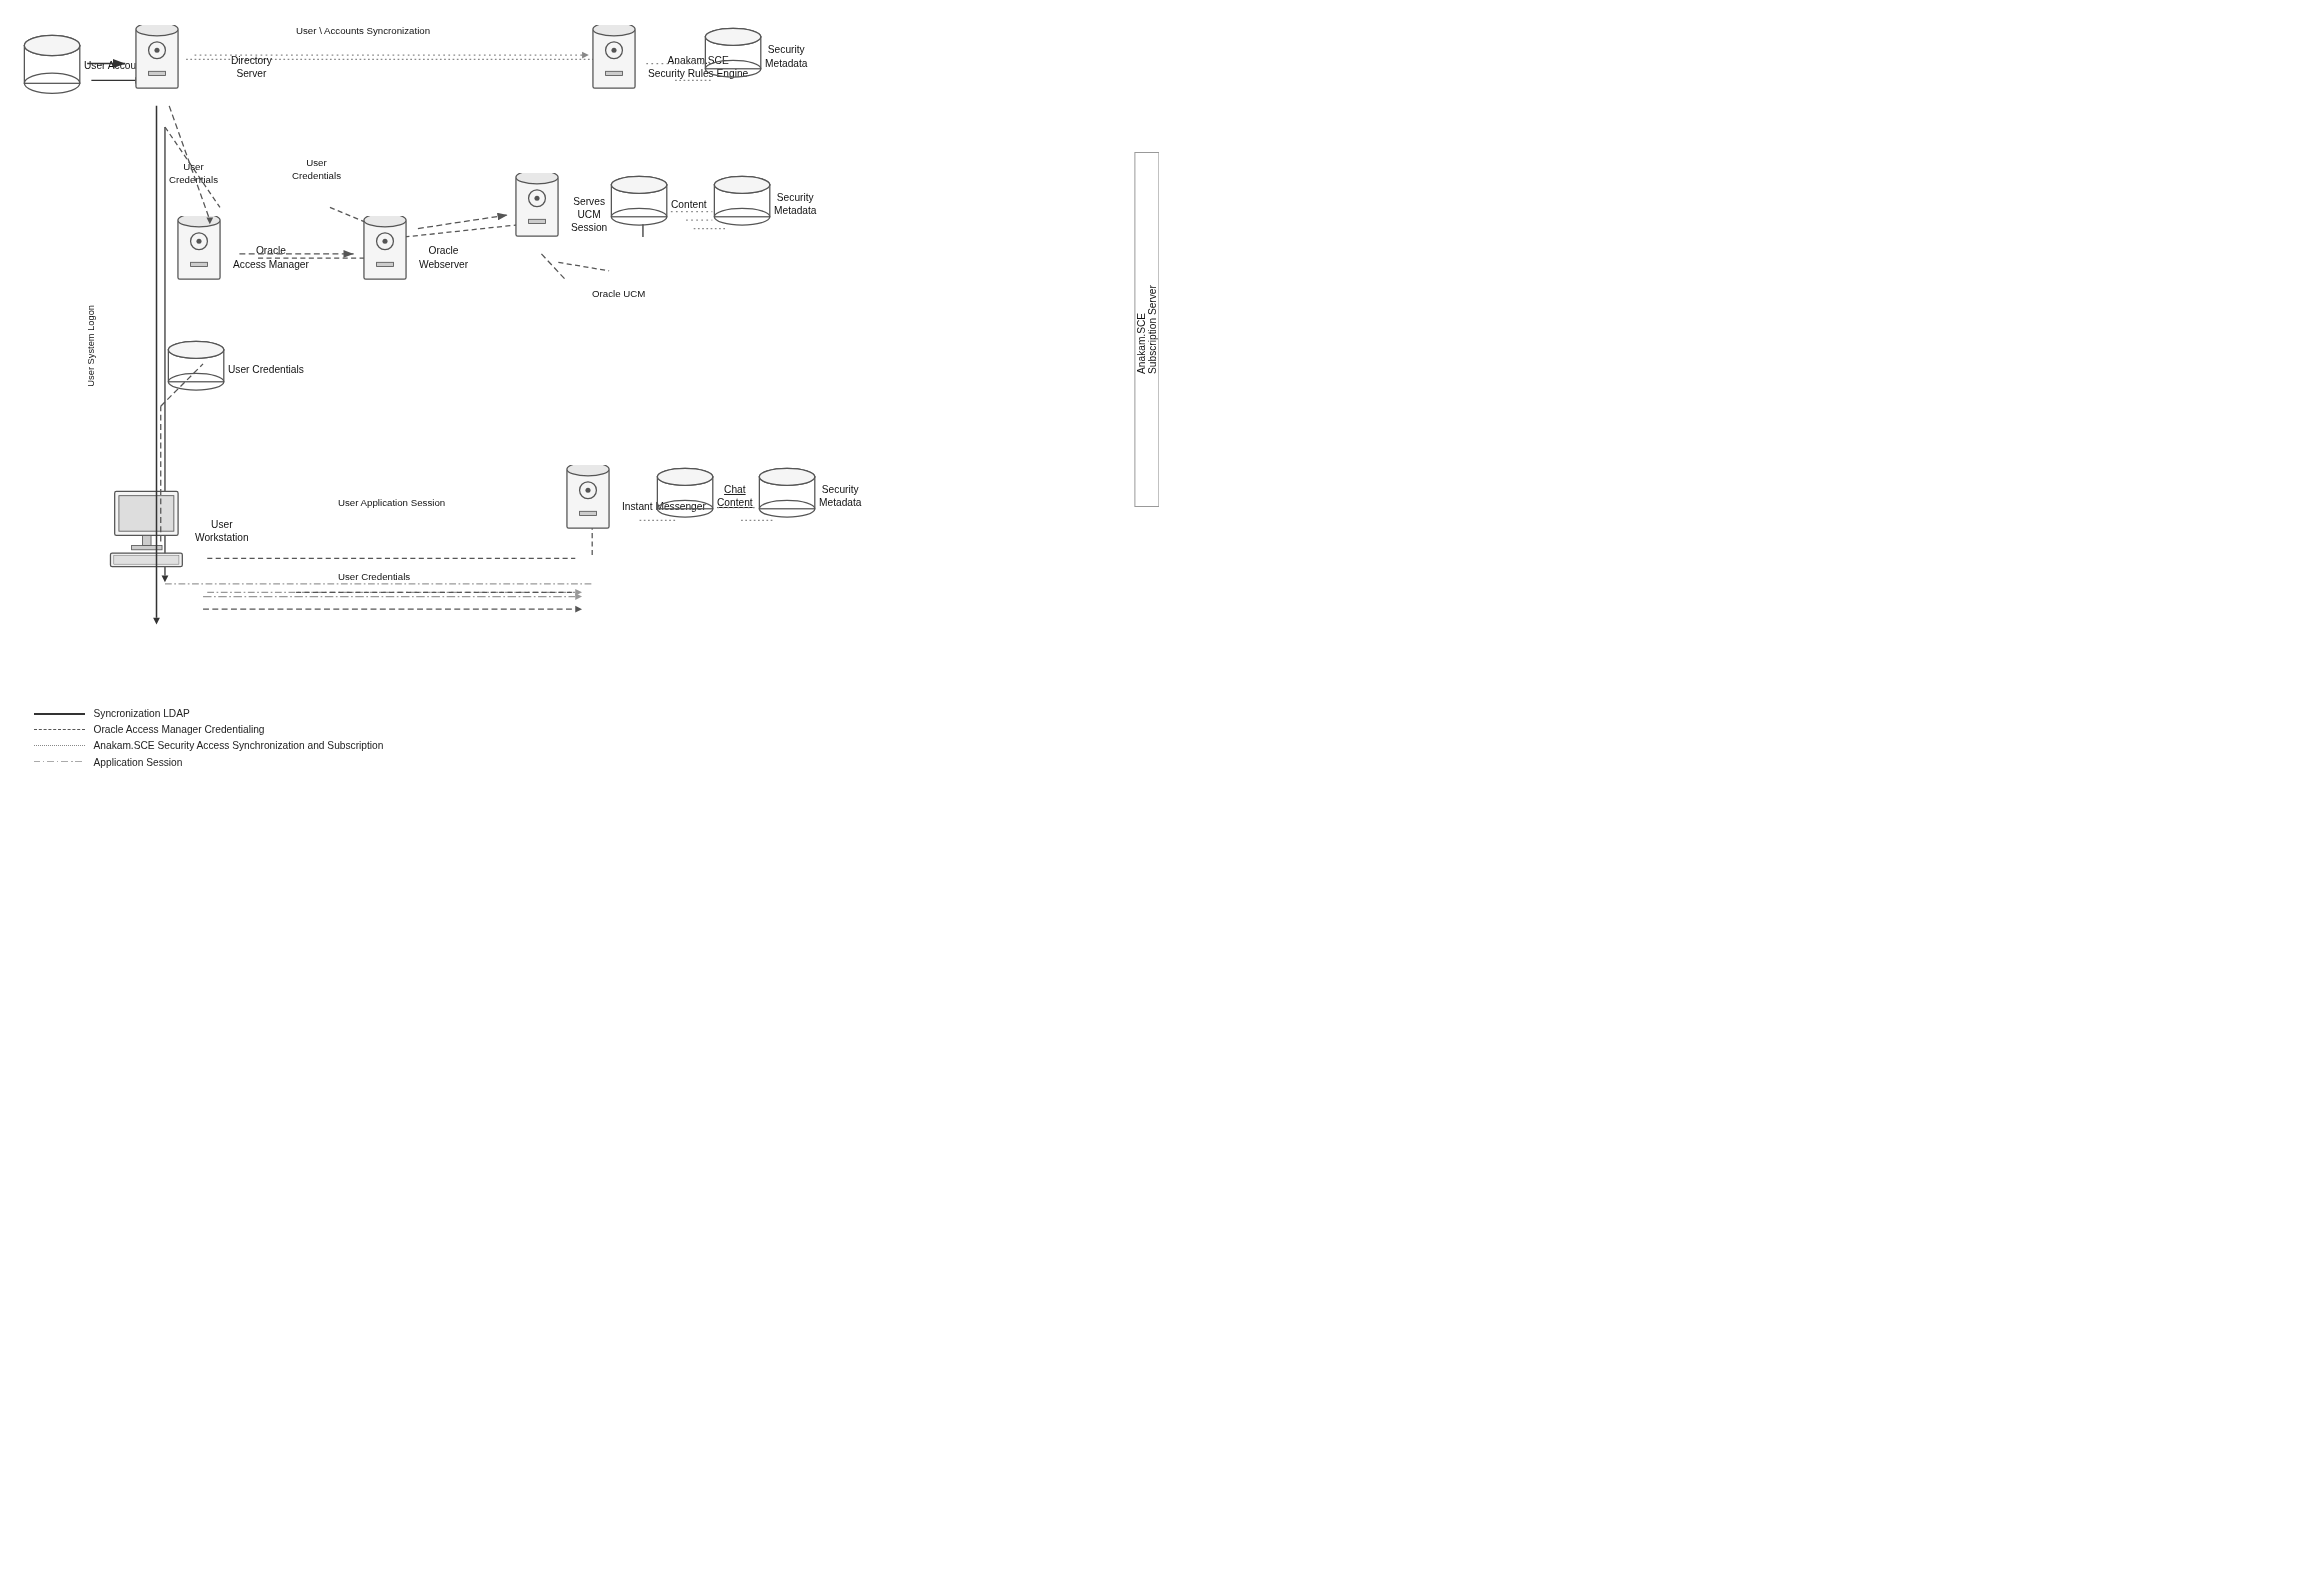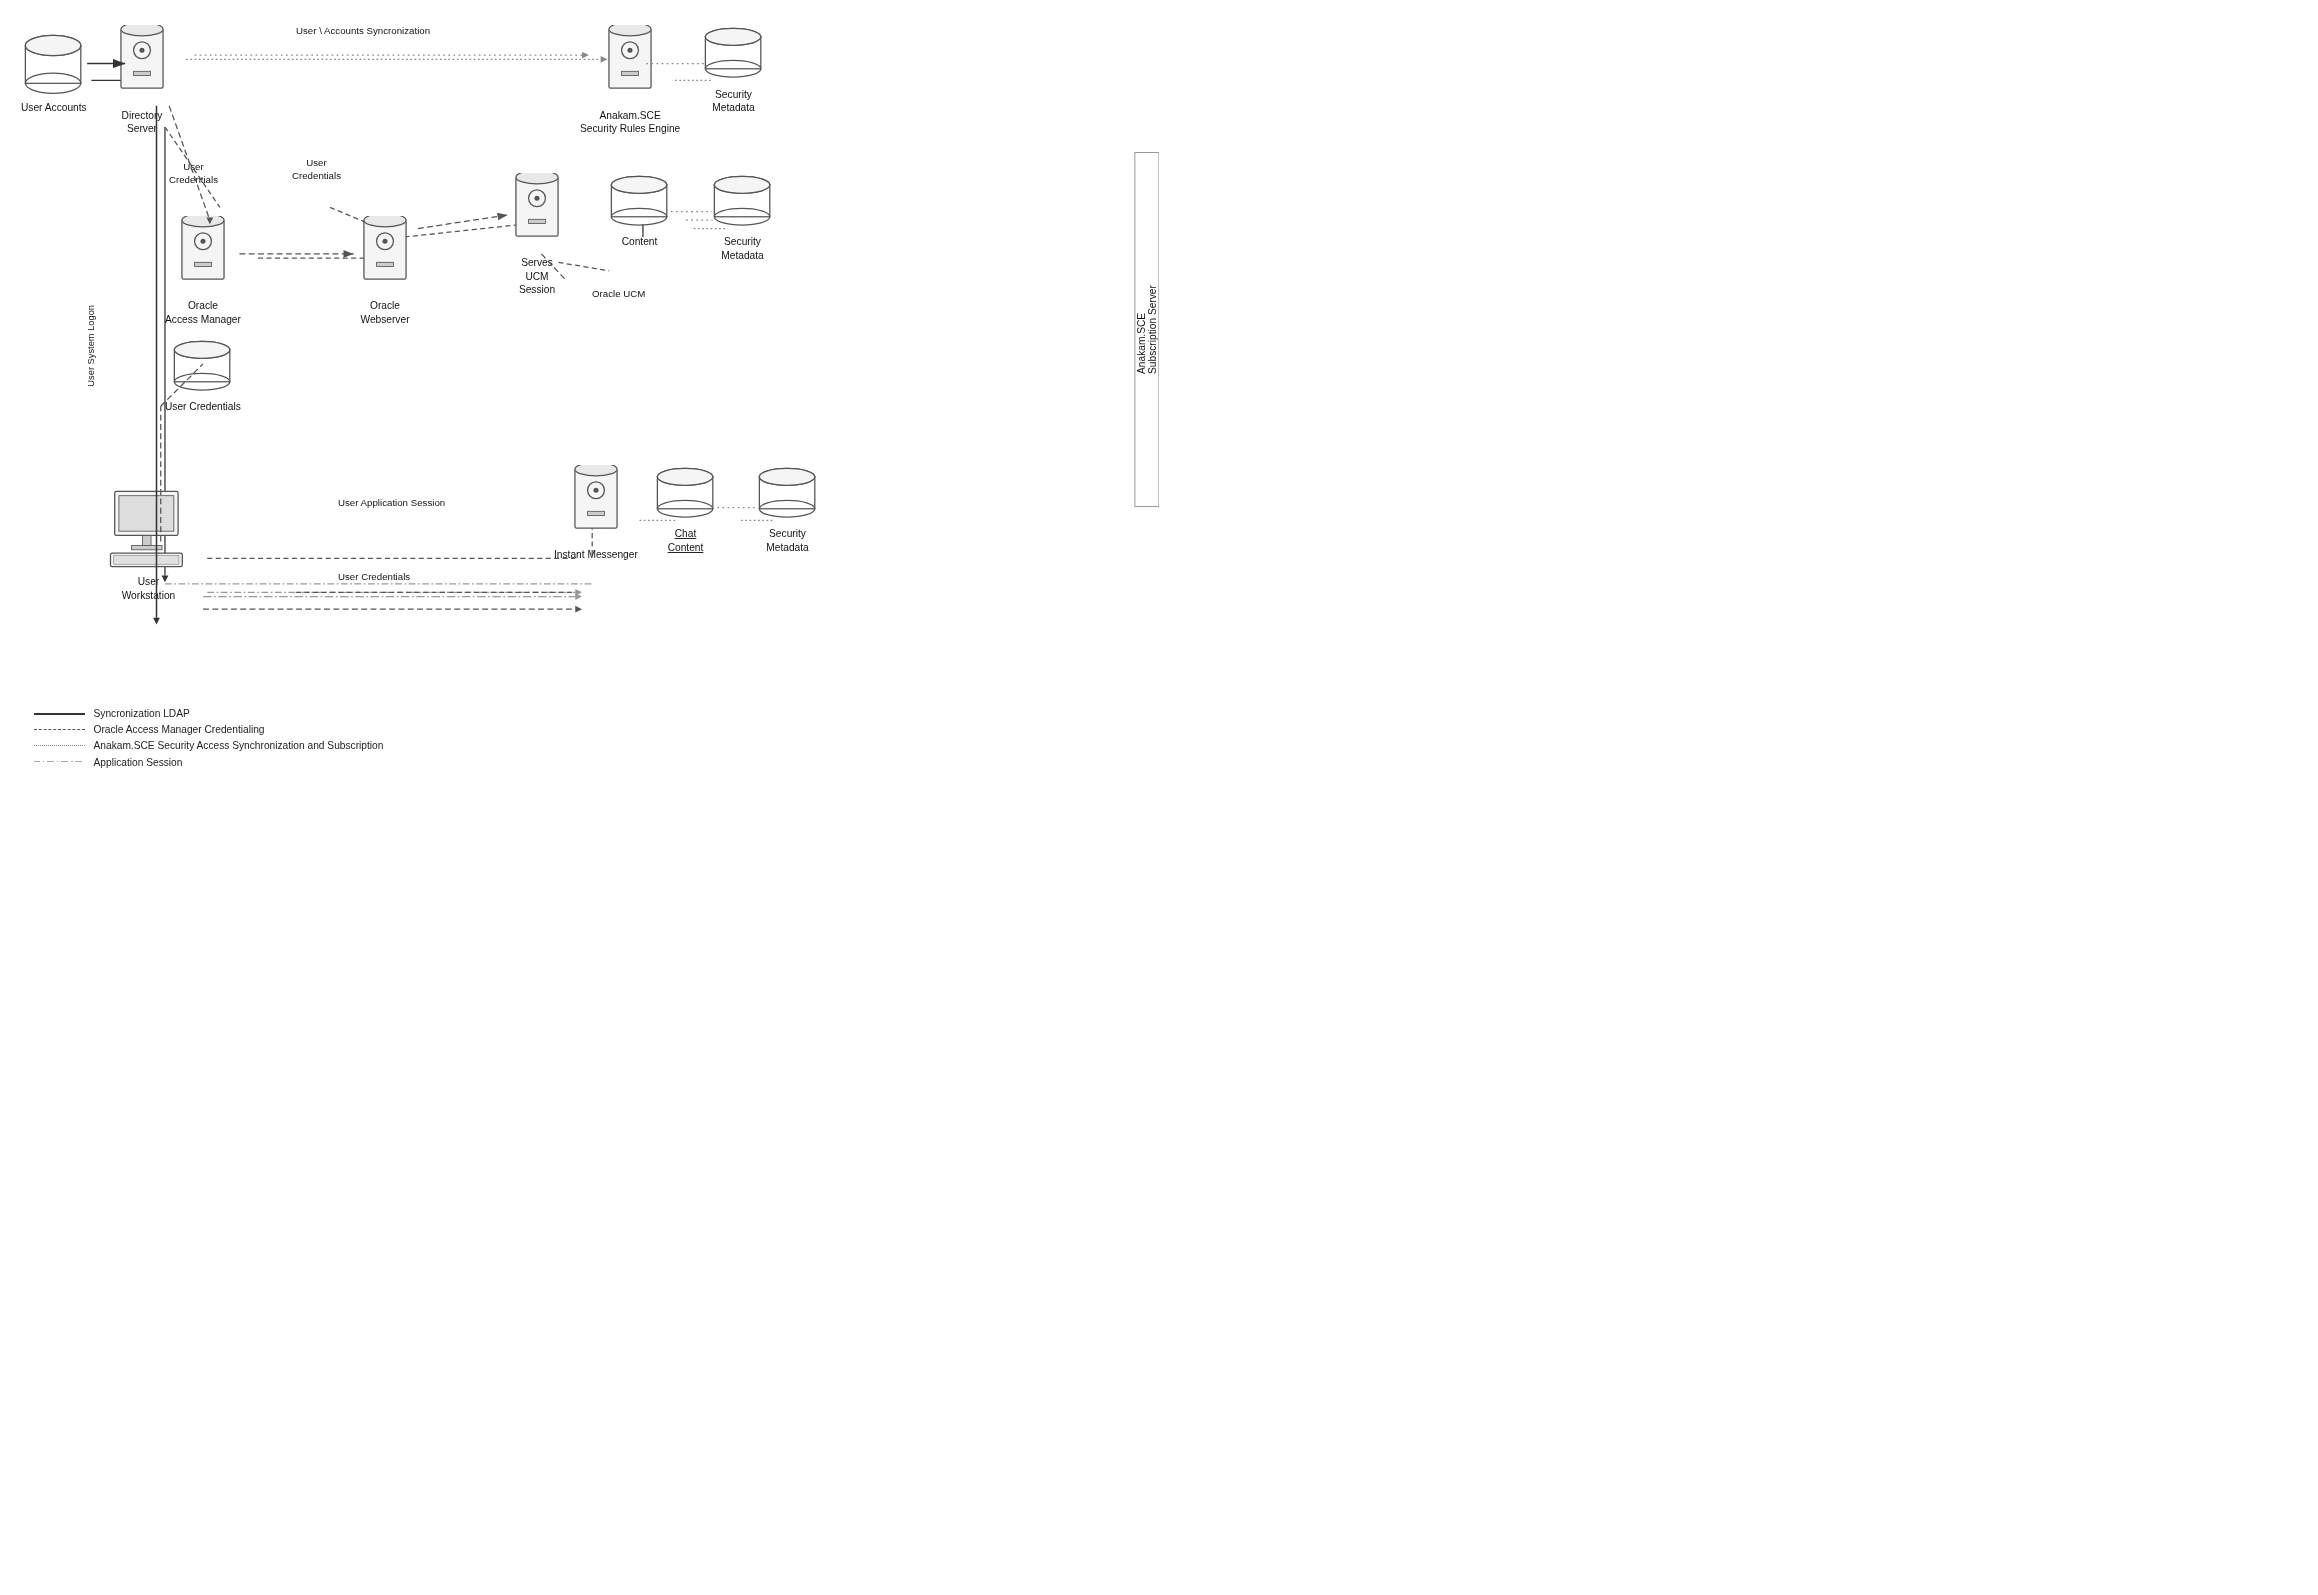--- a/index.html
+++ b/index.html
@@ -27,21 +27,21 @@
       top: 0; left: 0;
       width: 100%;
       height: 100%;
       pointer-events: none;
     }
 
     
     .component {
       position: absolute;
       display: flex;
-      flex-direction: column;
+      flex-direction: row;
       align-items: center;
     }
 
     .component .lbl {
       margin-top: 3.4px;
       text-align: center;
       font-size: 10.2px;
       line-height: 1.3;
       color: #111;
     }
@@ -146,21 +146,21 @@
     <svg width="63" height="68" viewBox="0 0 75 80">
       <ellipse cx="37" cy="18" rx="33" ry="12" fill="none" stroke="#555" stroke-width="1.5"></ellipse>
       <rect x="4" y="18" width="66" height="45" fill="none" stroke="#555" stroke-width="1.5"></rect>
       <ellipse cx="37" cy="63" rx="33" ry="12" fill="none" stroke="#555" stroke-width="1.5"></ellipse>
       <ellipse cx="37" cy="18" rx="33" ry="12" fill="#f5f5f5" stroke="#555" stroke-width="1.5"></ellipse>
     </svg>
     <div class="lbl">User
 Accounts</div>
   </div>
 
-  <div class="component" style="left:108px; top:25.4px;">
+  <div class="component" style="left:123px; top:25.4px;gap:40px;">
     <svg width="68" height="80" viewBox="0 0 80 95">
 
       <rect x="15" y="5" width="50" height="70" fill="#f5f5f5" stroke="#555" stroke-width="1.5" rx="2"></rect>
       <ellipse cx="40" cy="5" rx="25" ry="8" fill="#e8e8e8" stroke="#555" stroke-width="1.5"></ellipse>
       <circle cx="40" cy="30" r="10" fill="none" stroke="#555" stroke-width="1.5"></circle>
       <circle cx="40" cy="30" r="3" fill="#555"></circle>
       <rect x="30" y="55" width="20" height="5" fill="#ccc" stroke="#555" stroke-width="1"></rect>
     </svg>
     <div class="lbl">Directory<br>Server</div>
   </div>

